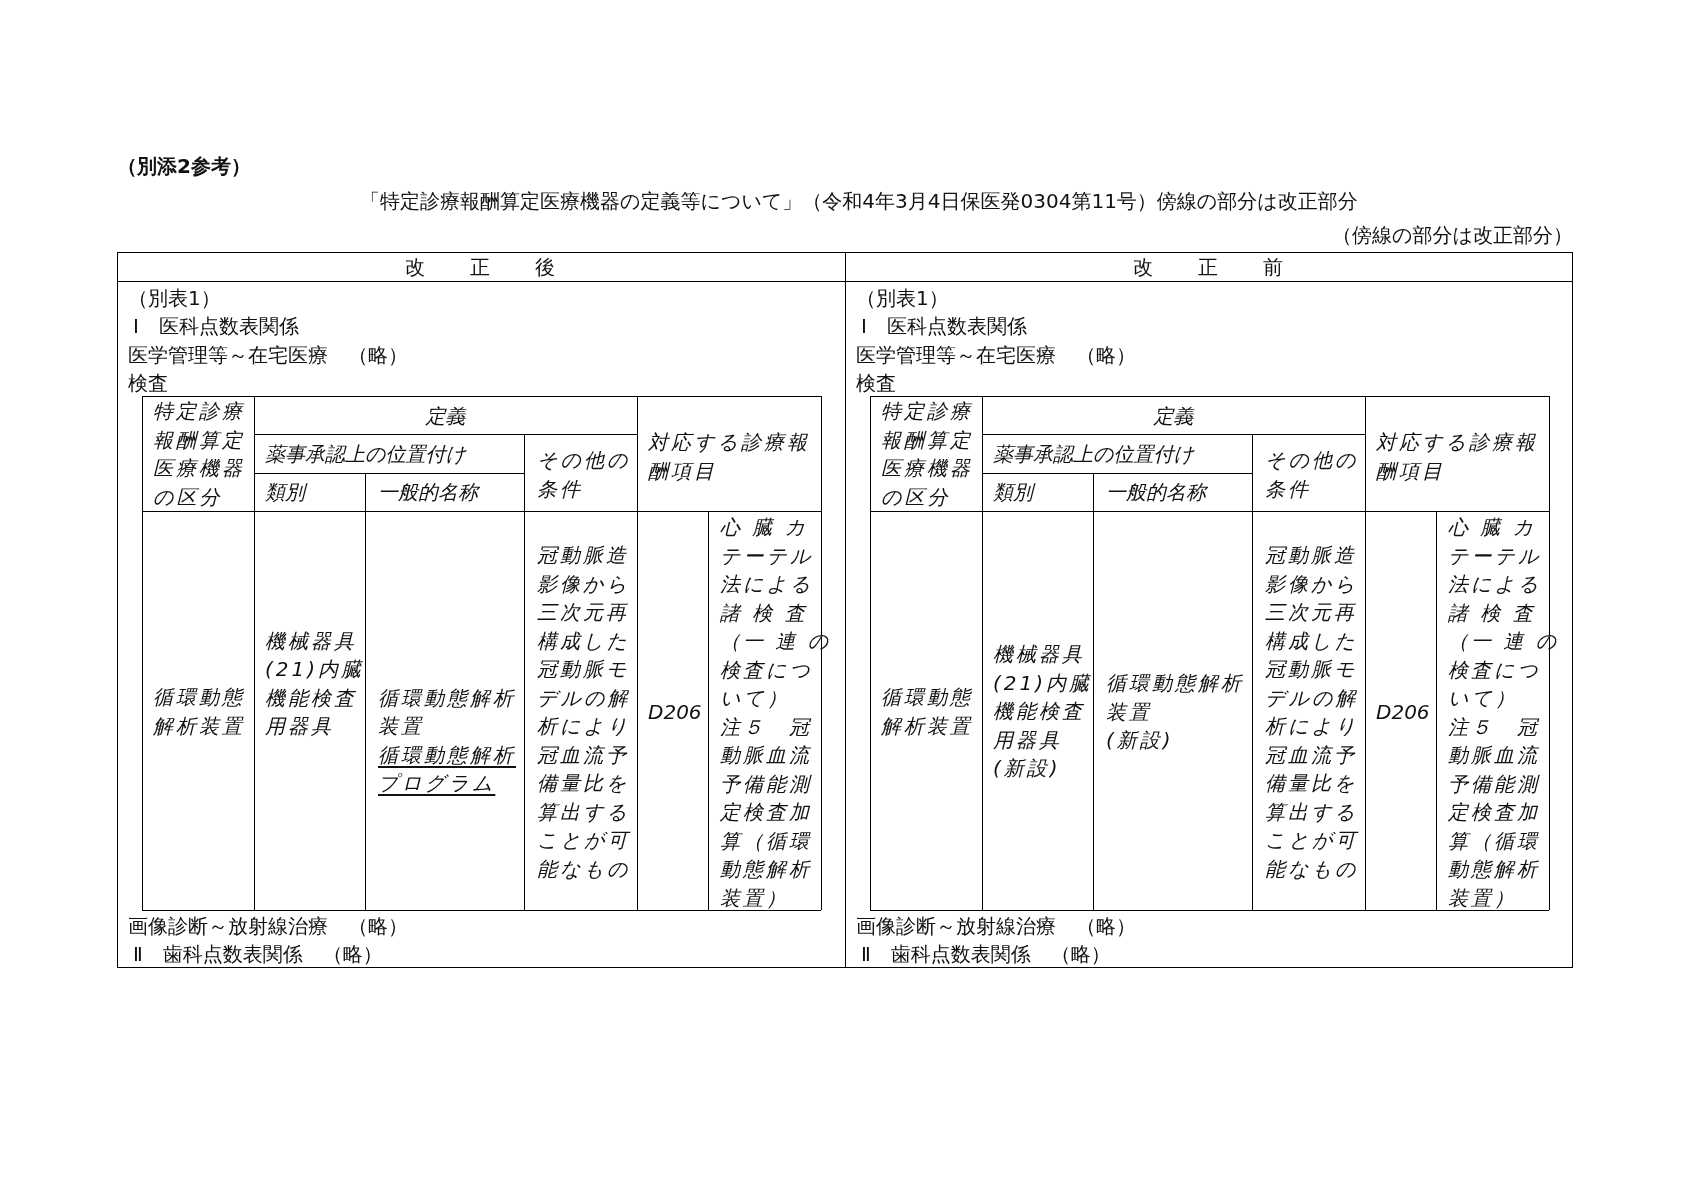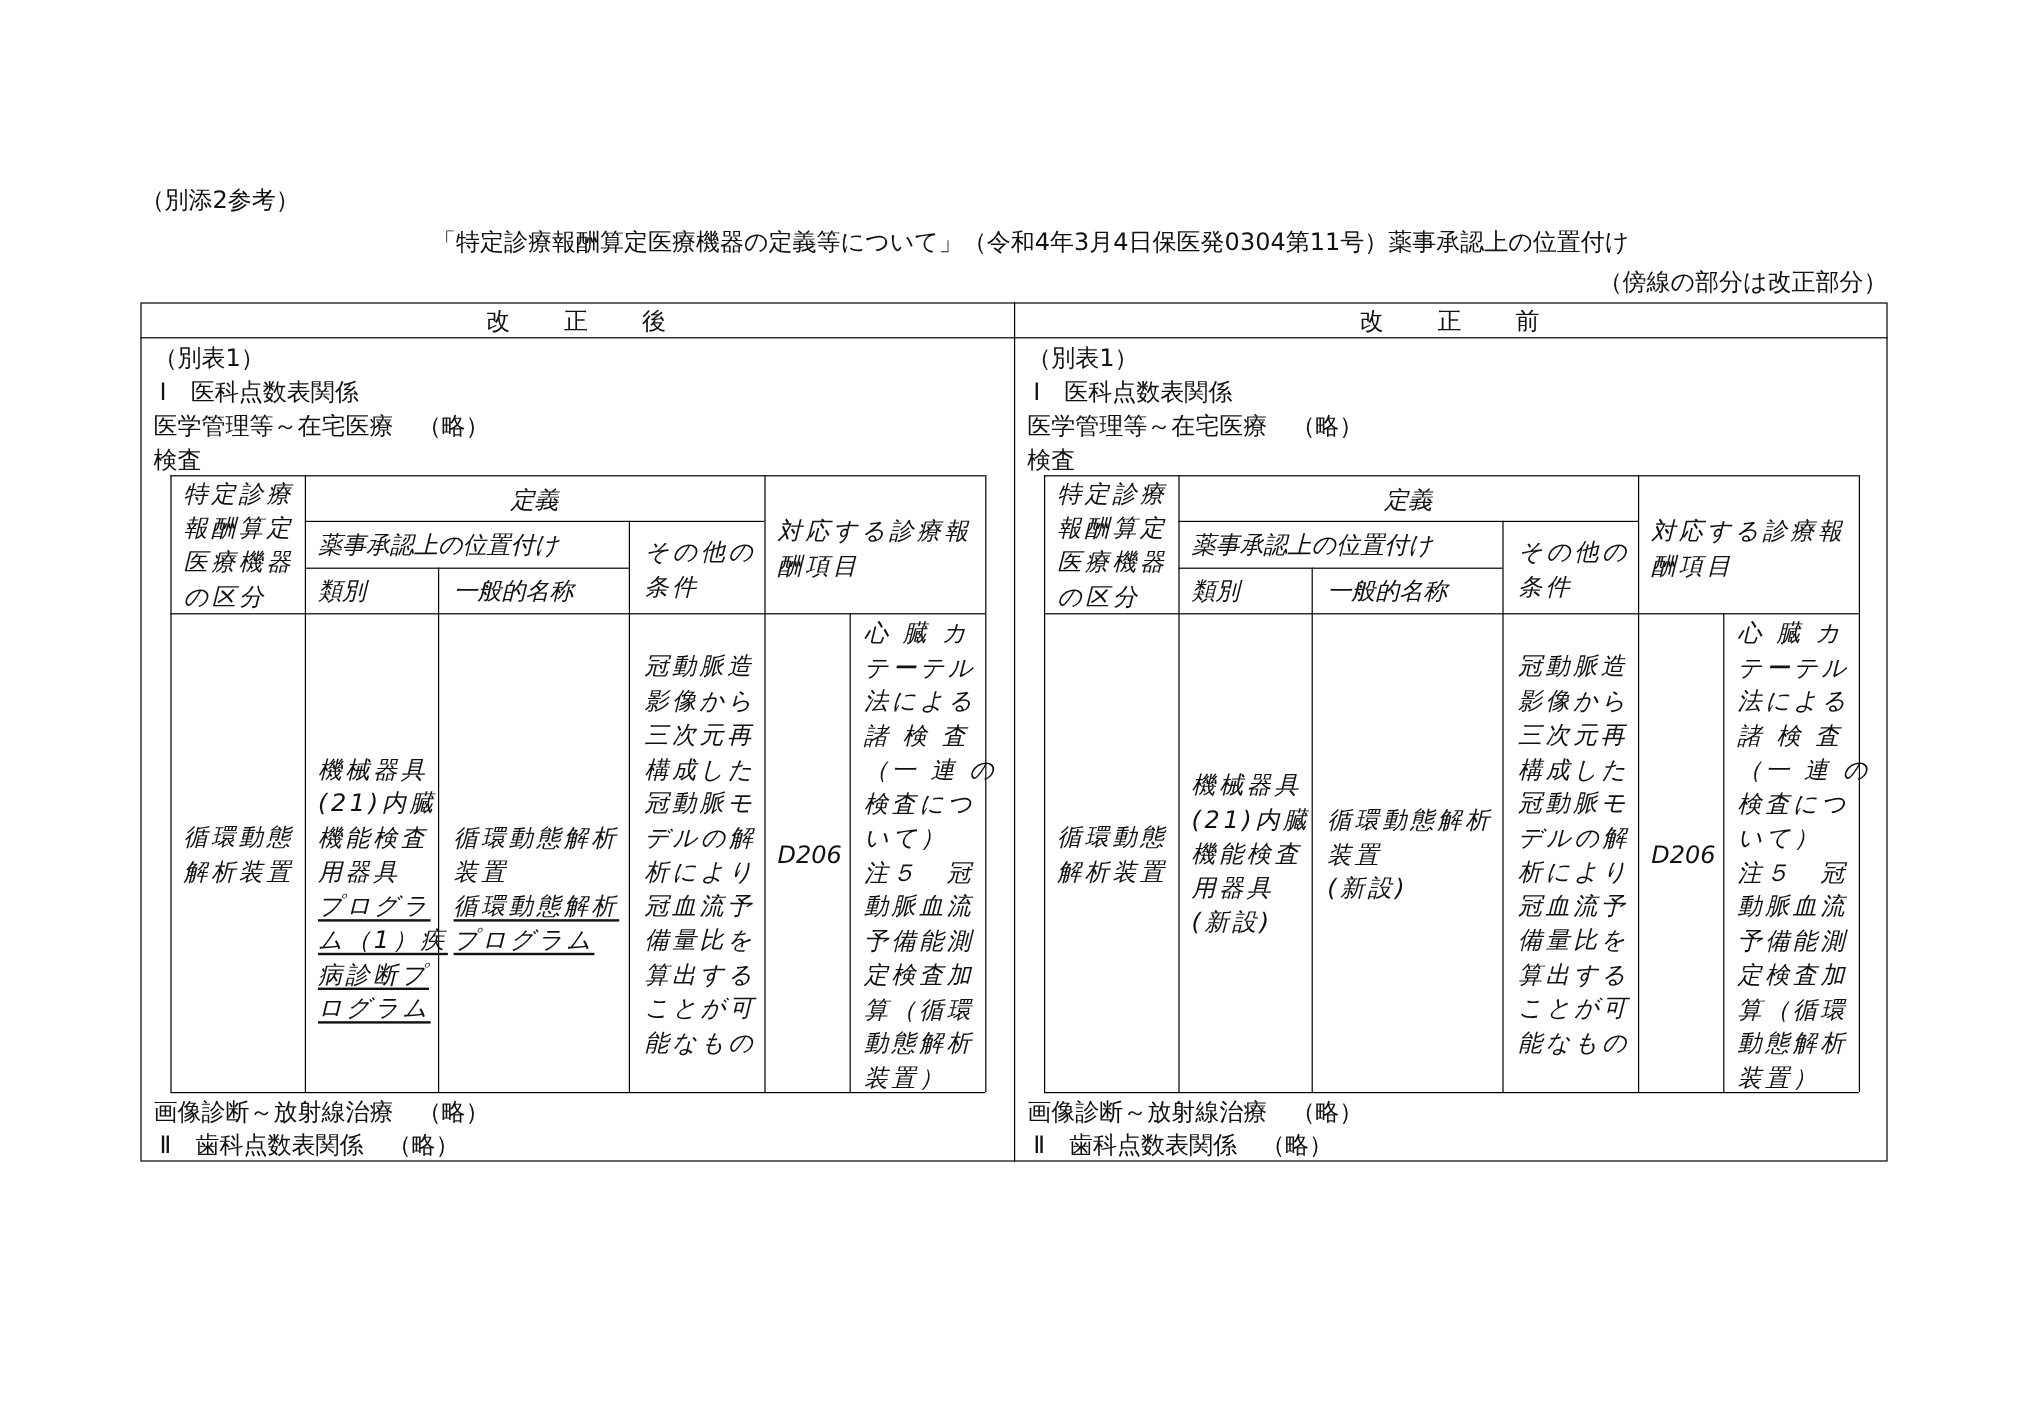--- a/index.html
+++ b/index.html
@@ -13,22 +13,22 @@
   .vline { position:absolute; width:0; border-left:1.5px solid #000; }
   .thin-h { position:absolute; height:0; border-top:1px solid #000; }
   .thin-v { position:absolute; width:0; border-left:1px solid #000; }
   .cell { position:absolute; font-size:20px; line-height:28.5px; white-space:pre-line;font-style:italic; }
   .u { text-decoration:underline; text-decoration-thickness:2px; text-underline-offset:4px; }
   .wide { letter-spacing:3px; }
 </style>
 </head>
 <body>
 
-<div class="abs txt" style="left:117px;top:152px;">（別添2参考）</div>
-<div class="abs txt" style="left:360px;top:187px;">「特定診療報酬算定医療機器の定義等について」（令和4年3月4日保医発0304第11号）薬事承認上の位置付け</div>
+<div class="abs txt" style="left:117px;top:152px;font-weight:bold;">（別添2参考）</div>
+<div class="abs txt" style="left:360px;top:187px;">「特定診療報酬算定医療機器の定義等について」（令和4年3月4日保医発0304第11号）傍線の部分は改正部分</div>
 <div class="abs txt" style="right:122px;top:221px;">（傍線の部分は改正部分）</div>
 
 <div class="outer"></div>
 <div class="hline" style="left:117px;top:281px;width:1456px;"></div>
 <div class="vline" style="left:845px;top:252px;height:716px;"></div>
 
 <div class="abs txt" style="left:405px;top:253px;">
   <span style="position:absolute;left:0;">改</span>
   <span style="position:absolute;left:65px;">正</span>
   <span style="position:absolute;left:130px;">後</span>
@@ -67,24 +67,20 @@
 <div class="cell wide" style="left:648px;top:428px;">対応する診療報
 酬項目</div>
 
 <div class="cell wide" style="left:153px;top:683px;">循環動態
 解析装置</div>
 <div class="cell wide" style="left:265px;top:598px;">
   <span>機械器具
 (21)内臓
 機能検査
 用器具</span>
-  <div class="u">プログラ
-ム（1）疾
-病診断プ
-ログラム</div>
 </div>
 <div class="cell wide" style="left:378px;top:655px;">
   <span>循環動態解析
 装置</span>
   <div class="u">循環動態解析
 プログラム</div>
 </div>
 <div class="cell wide" style="left:537px;top:541px;">冠動脈造
 影像から
 三次元再

